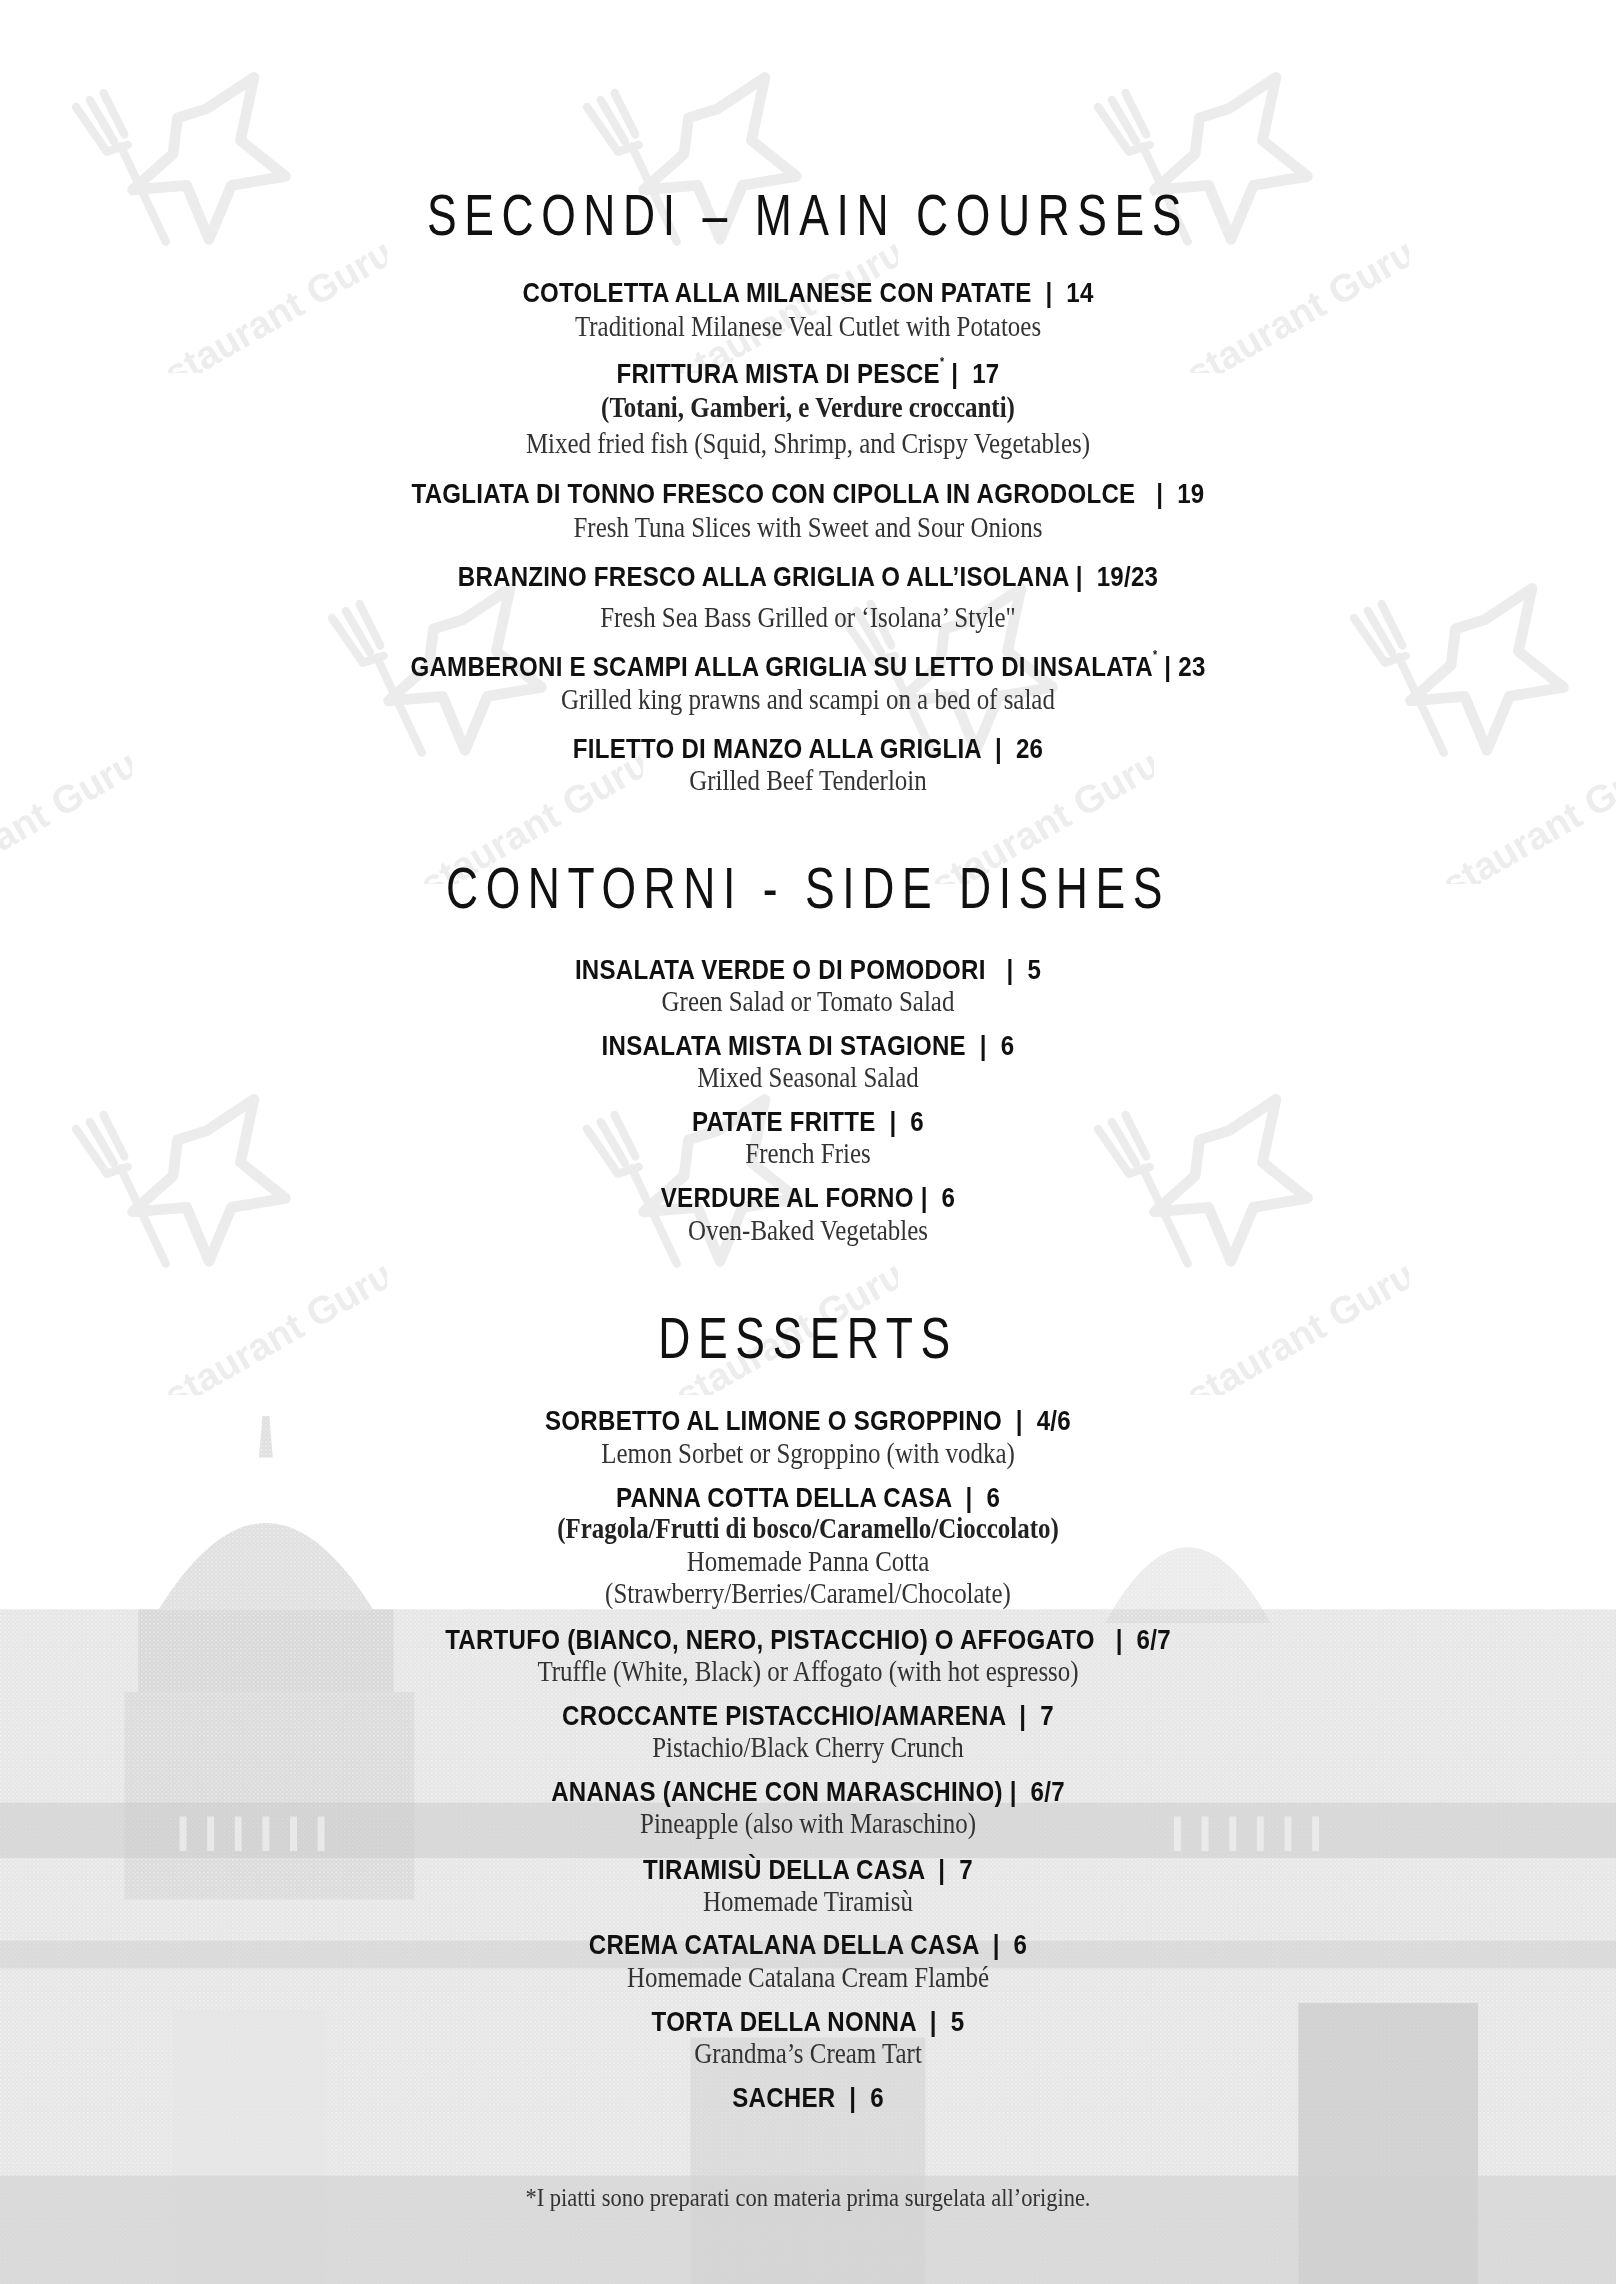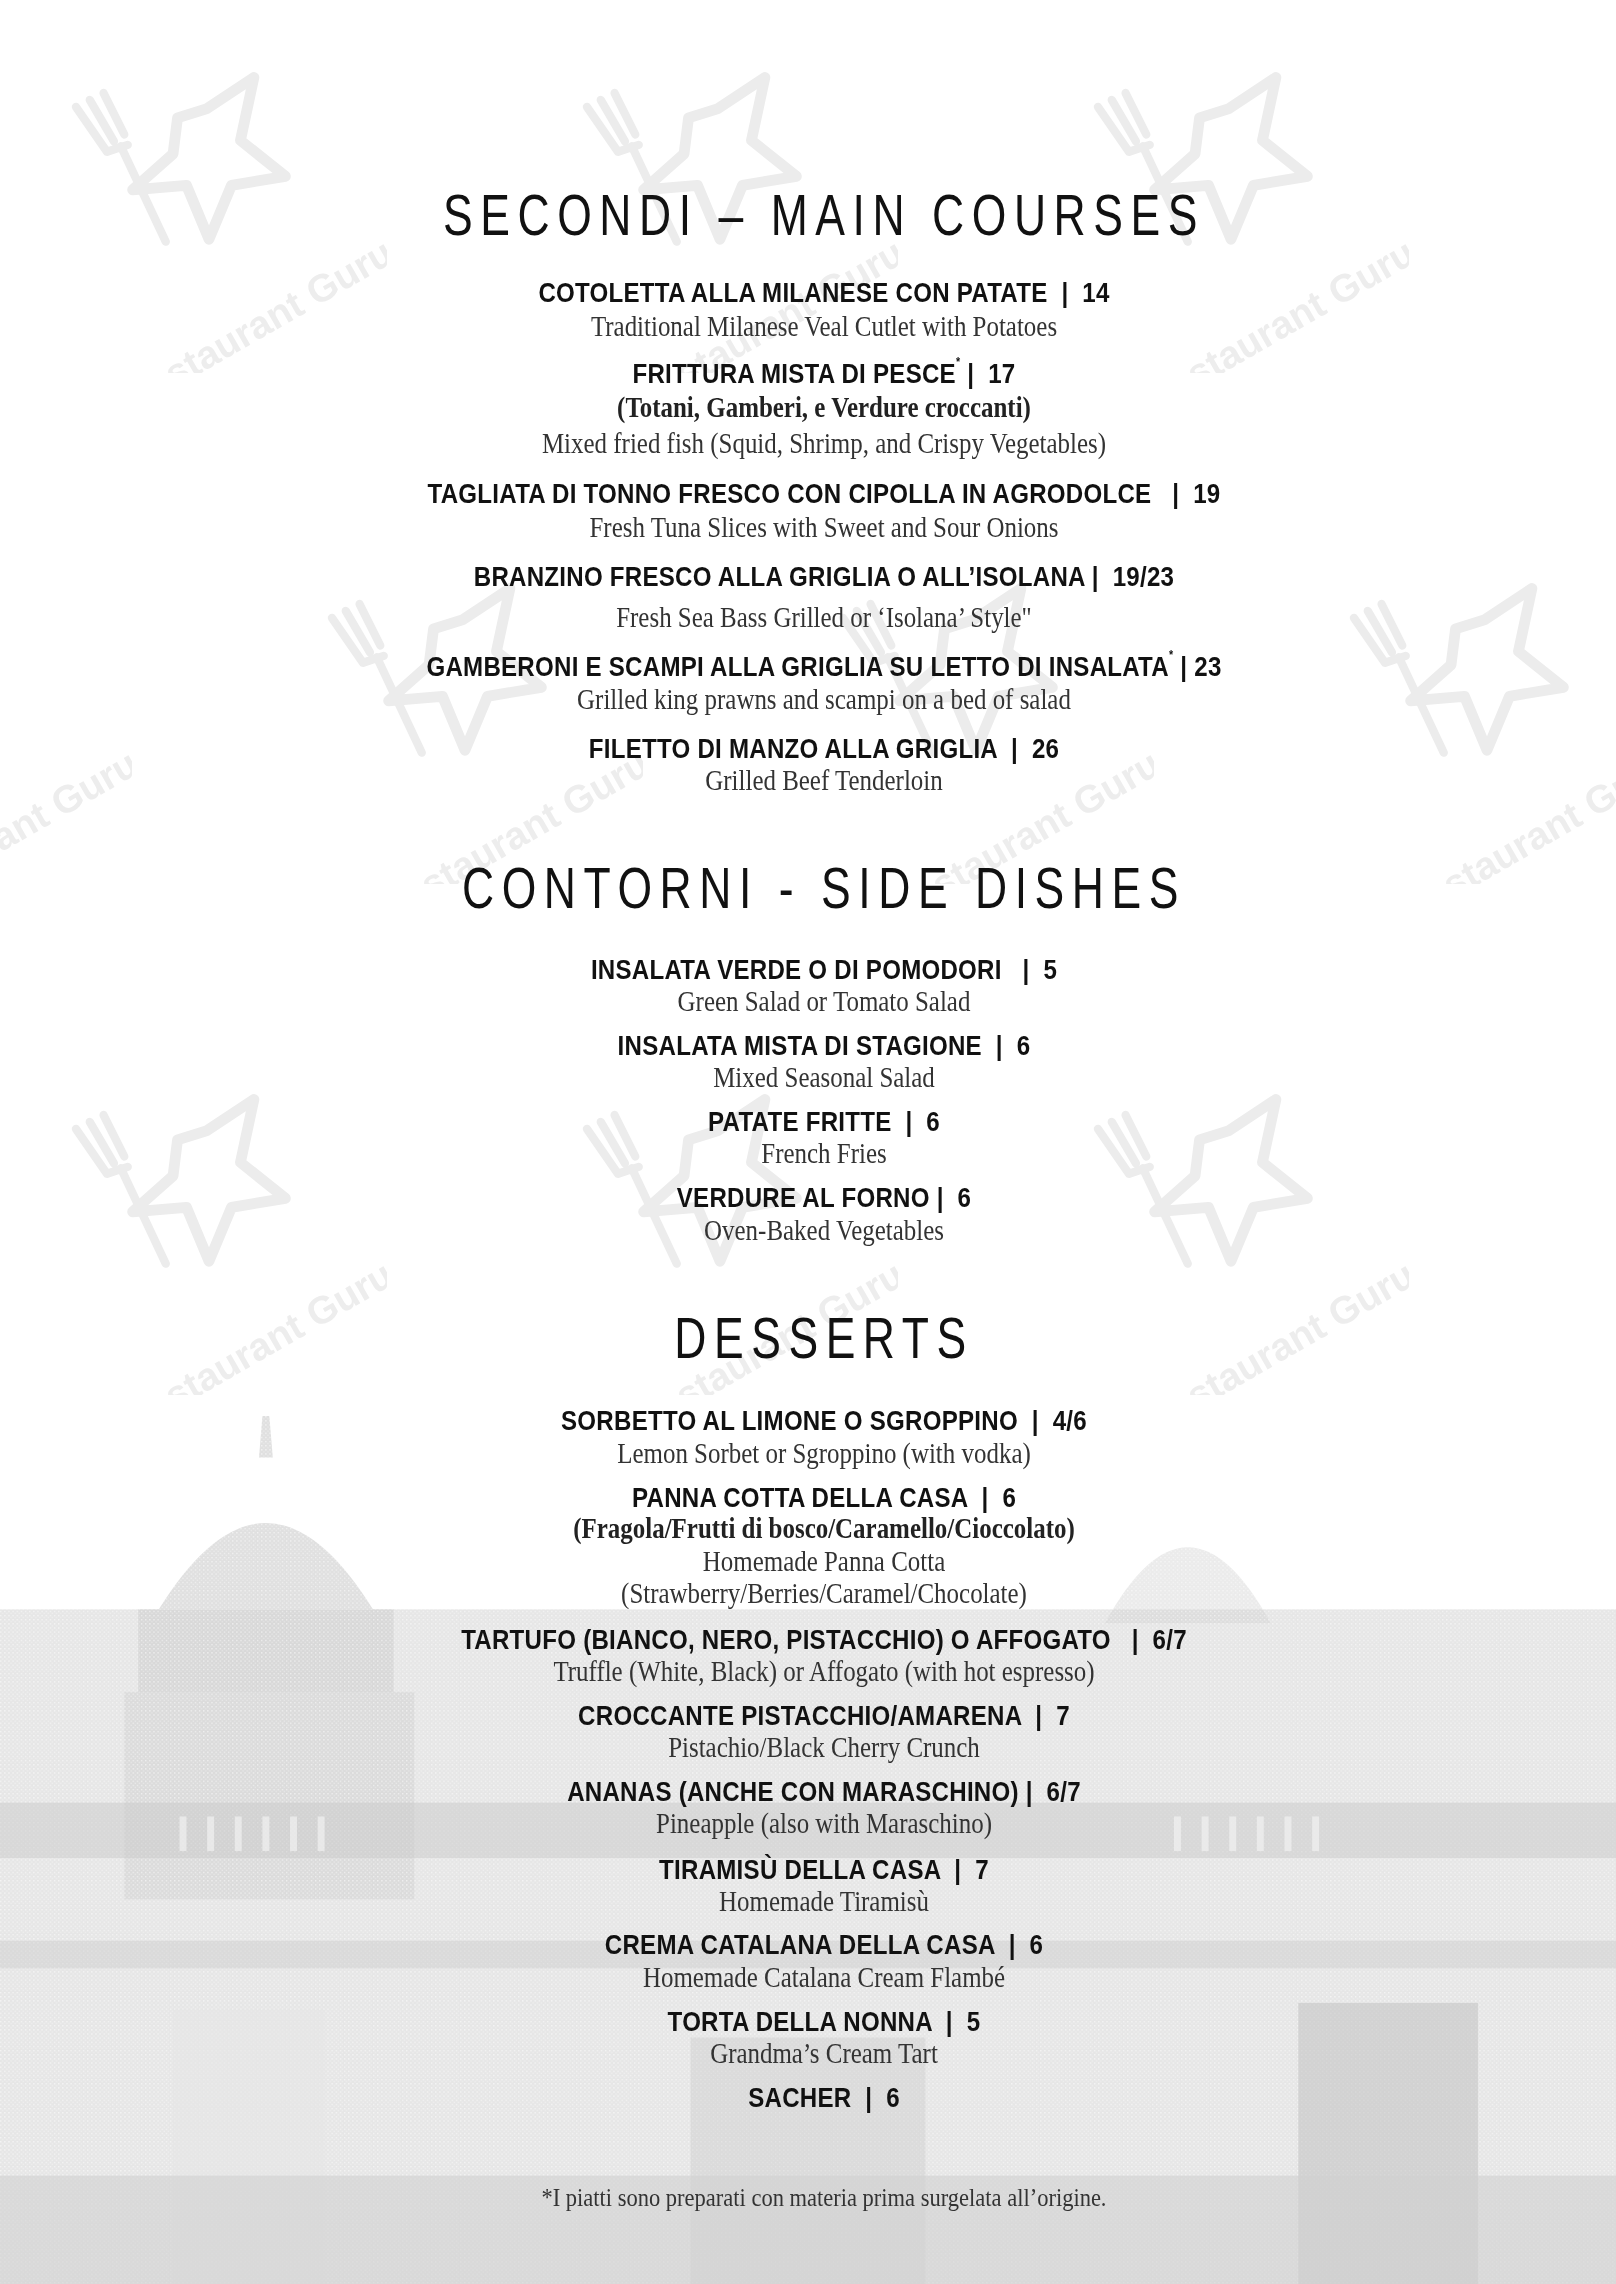--- a/index.html
+++ b/index.html
@@ -1,20 +1,20 @@
 <!DOCTYPE html>
 <html style="font-size:11px"><head>
 <meta charset="utf-8">
 <style>
   html, body { margin:0; padding:0; }
   body { width:1616px; height:2284px; background:#ffffff; position:relative; overflow:hidden; }
   .bg-building { position:absolute; left:0; top:1416px; width:1616px; height:868px; }
   .wm { position:absolute; width:318px; height:318px; opacity:1; }
   .wm svg { width:100%; height:100%; }
-  .content { position:absolute; left:0; top:0; width:1320px; height:2284px;margin-left:16px; }
+  .content { position:absolute; left:0; top:0; width:1320px; height:2284px; }
   .line { position:absolute; left:0; width:1616px; text-align:center; white-space:nowrap; transform:translateY(-50%); }
   .heading { font-family:"Liberation Sans Narrow","Liberation Sans",sans-serif; font-weight:400; font-size:57px; letter-spacing:9.7px; color:#111; transform:translateY(-50%) scaleX(0.78); }
   .title { font-family:"Liberation Sans",sans-serif; font-weight:700; font-size:28px; color:#111; letter-spacing:0.3px; transform:translateY(-50%) scaleX(0.86); }
   .title sup { font-size:12.4px; vertical-align:top; position:relative; top:-2.8px; }
   .sub { font-family:"Liberation Serif",serif; font-weight:700; font-size:29px; color:#222; transform:translateY(-50%) scaleX(0.86); }
   .desc { font-family:"Liberation Serif",serif; font-weight:400; font-size:29px; color:#333; transform:translateY(-50%) scaleX(0.86); }
   .foot { font-family:"Liberation Serif",serif; font-size:25px; color:#333; transform:translateY(-50%) scaleX(0.9); }
 </style>
 </head>
 <body>

